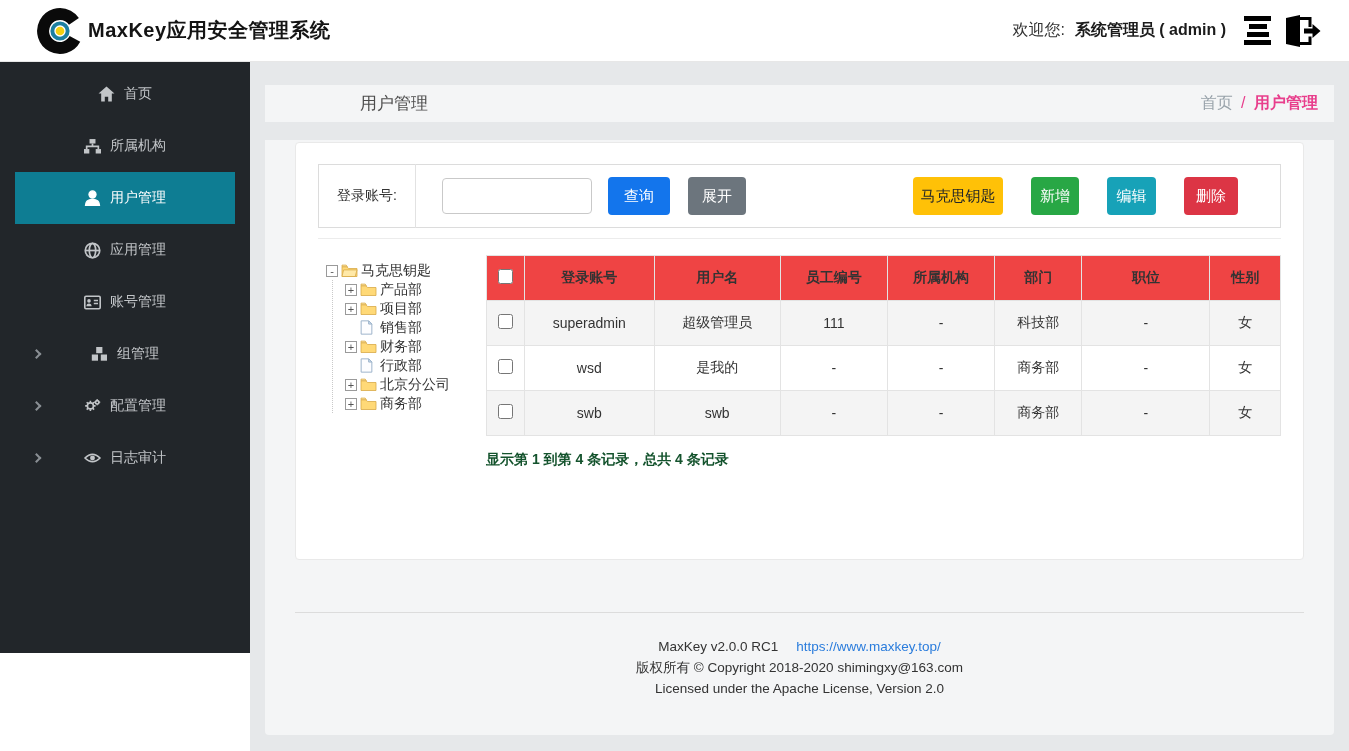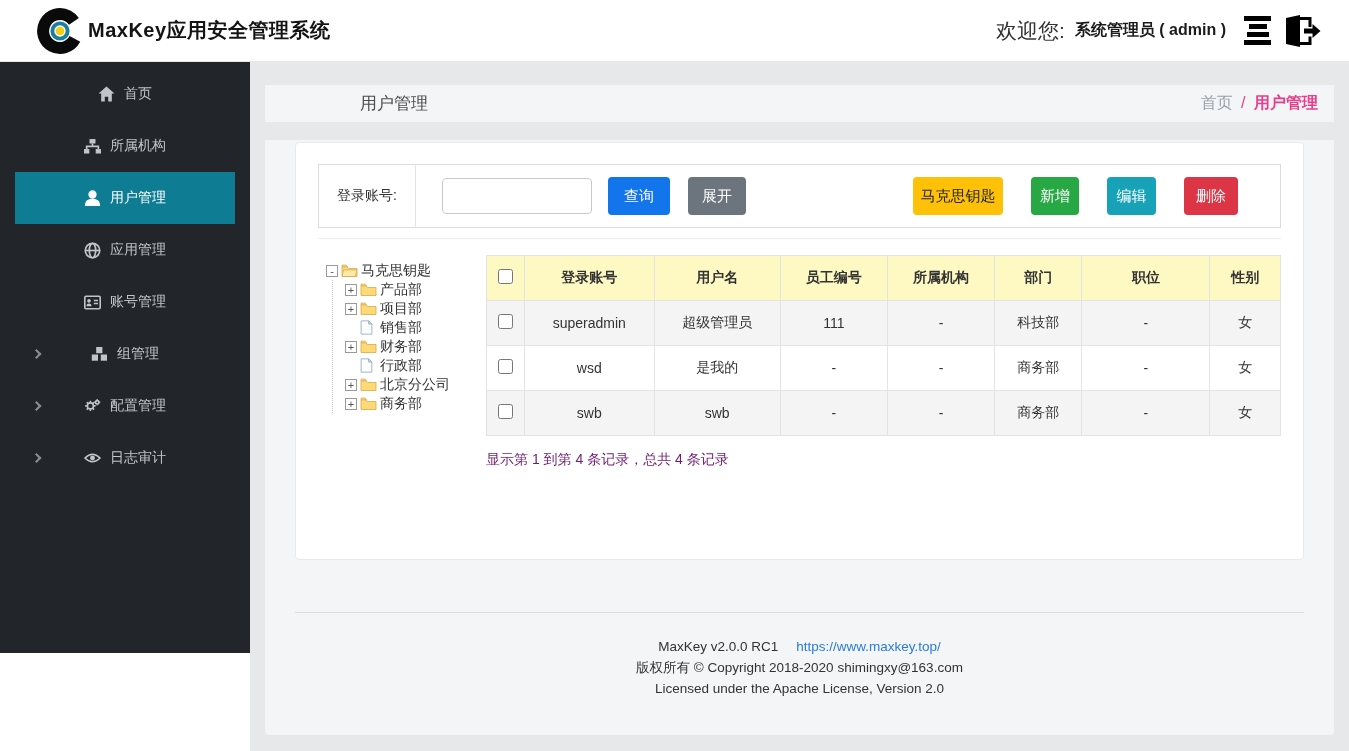--- a/index.html
+++ b/index.html
@@ -6,21 +6,21 @@
   html,body { width:1349px; height:751px; background:#ffffff;
     font-family:"Liberation Sans","DejaVu Sans",sans-serif; }
   .stage { position:relative; width:1349px; height:751px; overflow:hidden; background:#fff; }
 
   
   .topbar { position:absolute; top:0; left:0; width:1349px; height:62px; background:#fff;
     border-bottom:1px solid #e7e7e7; display:flex; align-items:center; }
   .brand { display:flex; align-items:center; margin-left:36px; gap:4px; }
   .brand-title { font-size:20px; font-weight:bold; color:#141414; letter-spacing:.5px; }
   .top-right { margin-left:auto; margin-right:28px; display:flex; align-items:center; gap:10px; }
-  .welcome { font-size:21px; color:#333; }
+  .welcome { font-size:16px; color:#333; }
   .username { font-size:16px; font-weight:bold; color:#1b1b1b; margin-right:8px; }
   .hicon { display:flex; align-items:center; cursor:pointer; }
 
   
   .sidebar { position:absolute; top:62px; left:0; width:250px; height:591px; background:#22262a; padding-top:6px; }
   .nav-item { position:relative; height:52px; margin:0 15px; display:flex; align-items:center;
     justify-content:center; gap:9px; color:#c2c5c8; font-size:14px; cursor:pointer; }
   .nav-item .nicon { width:17px; height:17px; flex:0 0 auto; display:flex; align-items:center; }
   .nav-item.active { background:#0e7d93; color:#fff; }
   .nav-item.active svg * { stroke:#fff; }
@@ -69,24 +69,24 @@
   .expander { width:12px; height:12px; border:1px solid #9a9a9a; background:#fff; font-size:11px;
     line-height:10px; text-align:center; color:#555; margin-right:3px; flex:0 0 auto; cursor:pointer; }
   .exp-blank { width:15px; flex:0 0 auto; }
   .ticon { width:17px; height:15px; margin-right:3px; flex:0 0 auto; }
   .tchildren { margin-left:6px; padding-left:12px; border-left:1px dotted #c9c9c9; }
 
   .tablecol { flex:1; }
   table.users { width:100%; border-collapse:collapse; font-size:14px; color:#333; table-layout:fixed; }
   .users th, .users td { border:1px solid #e3e3e3; text-align:center; height:45px; padding:0 6px;
     overflow:hidden; white-space:nowrap; }
-  .users thead th { font-weight:bold; background:#fef9c3; }
+  .users thead th { font-weight:bold; background:#ef4444; }
   .users tbody tr:nth-child(odd) { background:#f4f4f4; }
   .users input[type=checkbox] { width:15px; height:15px; cursor:pointer; }
-  .summary { font-size:14px; color:#701a75; margin-top:15px; }
+  .summary { font-size:14px; color:#14532d; margin-top:15px;font-weight:bold; }
 
   
   .footer-divider { border-top:1px solid #dcdcdc; margin:52px 30px 0 30px; }
   .footer { text-align:center; margin-top:23px; font-size:13.5px; color:#333; line-height:21px; }
   .footer a { color:#2a7cdc; text-decoration:none; cursor:pointer; margin-left:14px; }
 
   
   .listicon { display:inline-flex; flex-direction:column; gap:3px; margin-right:2px; }
   .listicon span { height:5px; background:#000; display:block; }
 </style>

